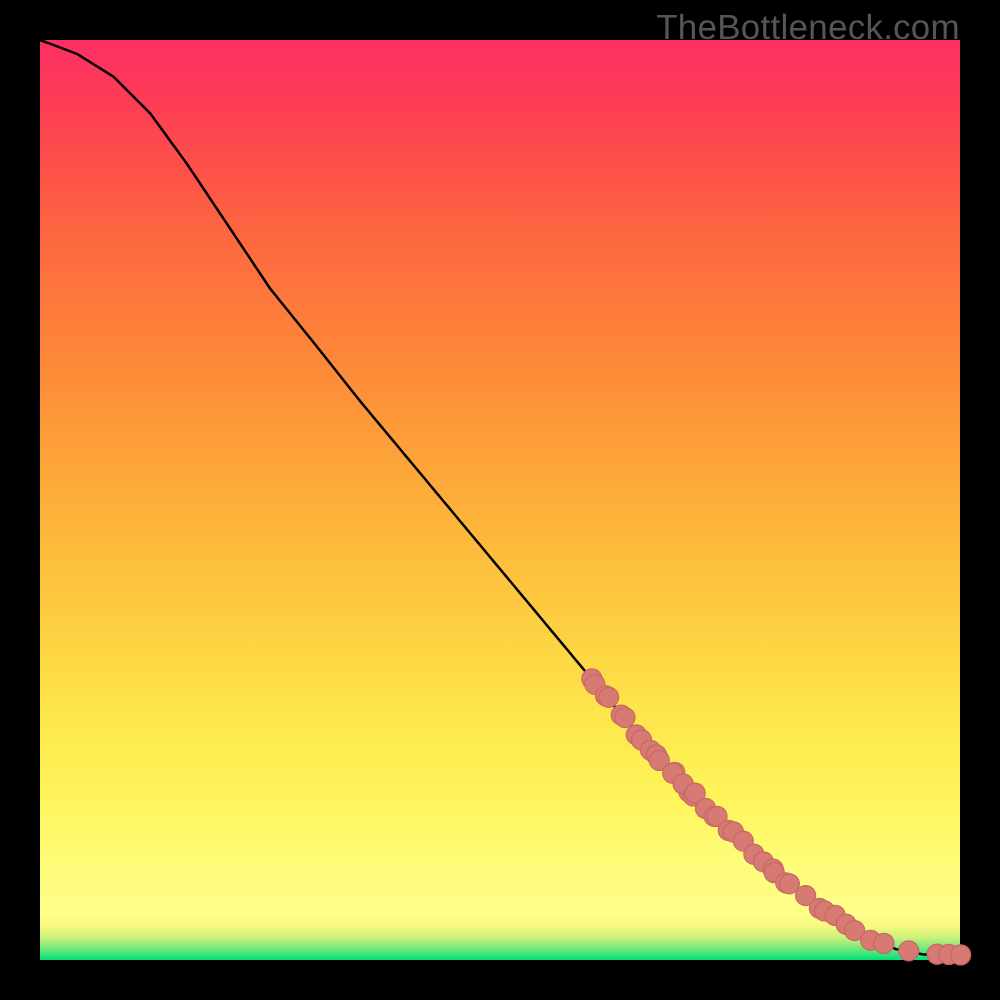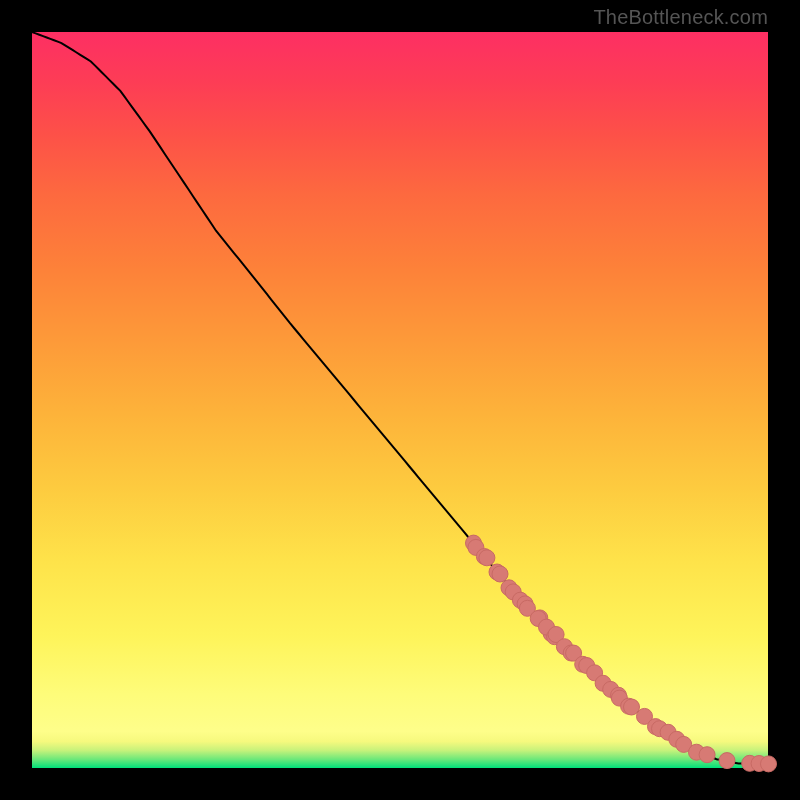--- a/index.html
+++ b/index.html
@@ -41,21 +41,21 @@
       #fd5148 86%,
       #fd3d55 93%,
       #fd2f63 100%
     );
   }
   .attrib {
     position: absolute;
     top: 6px;
     right: 32px;
     color: #555;
-    font-size: 20px;
+    font-size: 28px;
     letter-spacing: 0.2px;
     font-weight: 400;
   }
   svg.overlay {
     position: absolute;
     left: 32px;
     top: 32px;
     width: 736px;
     height: 736px;
     overflow: visible;

